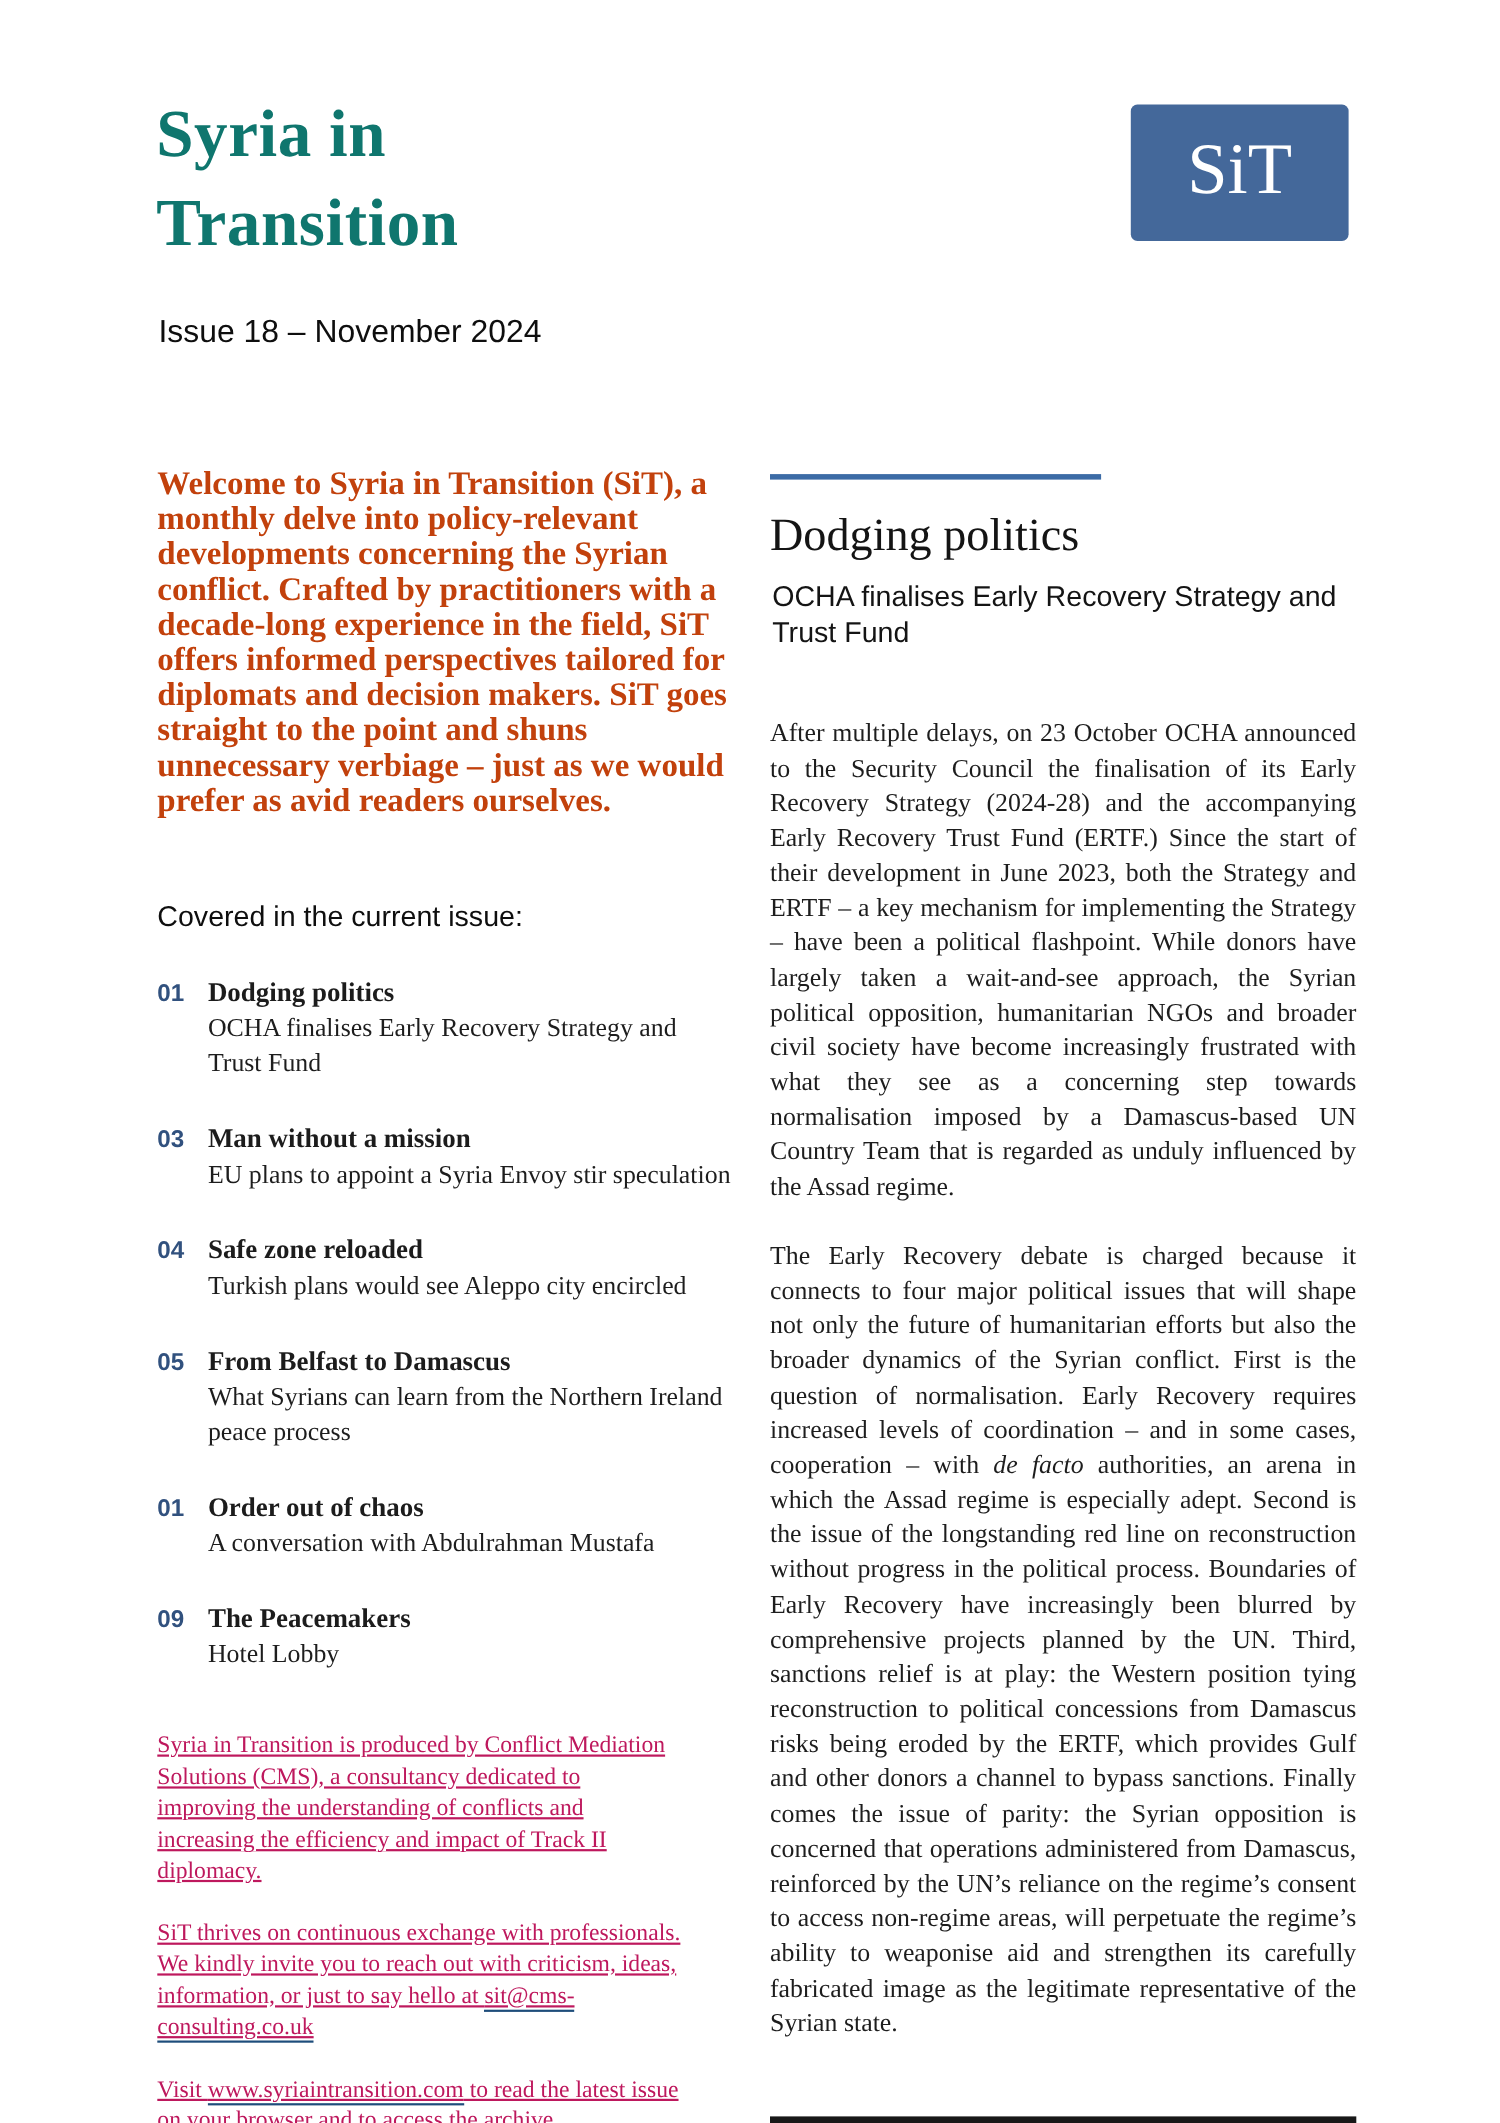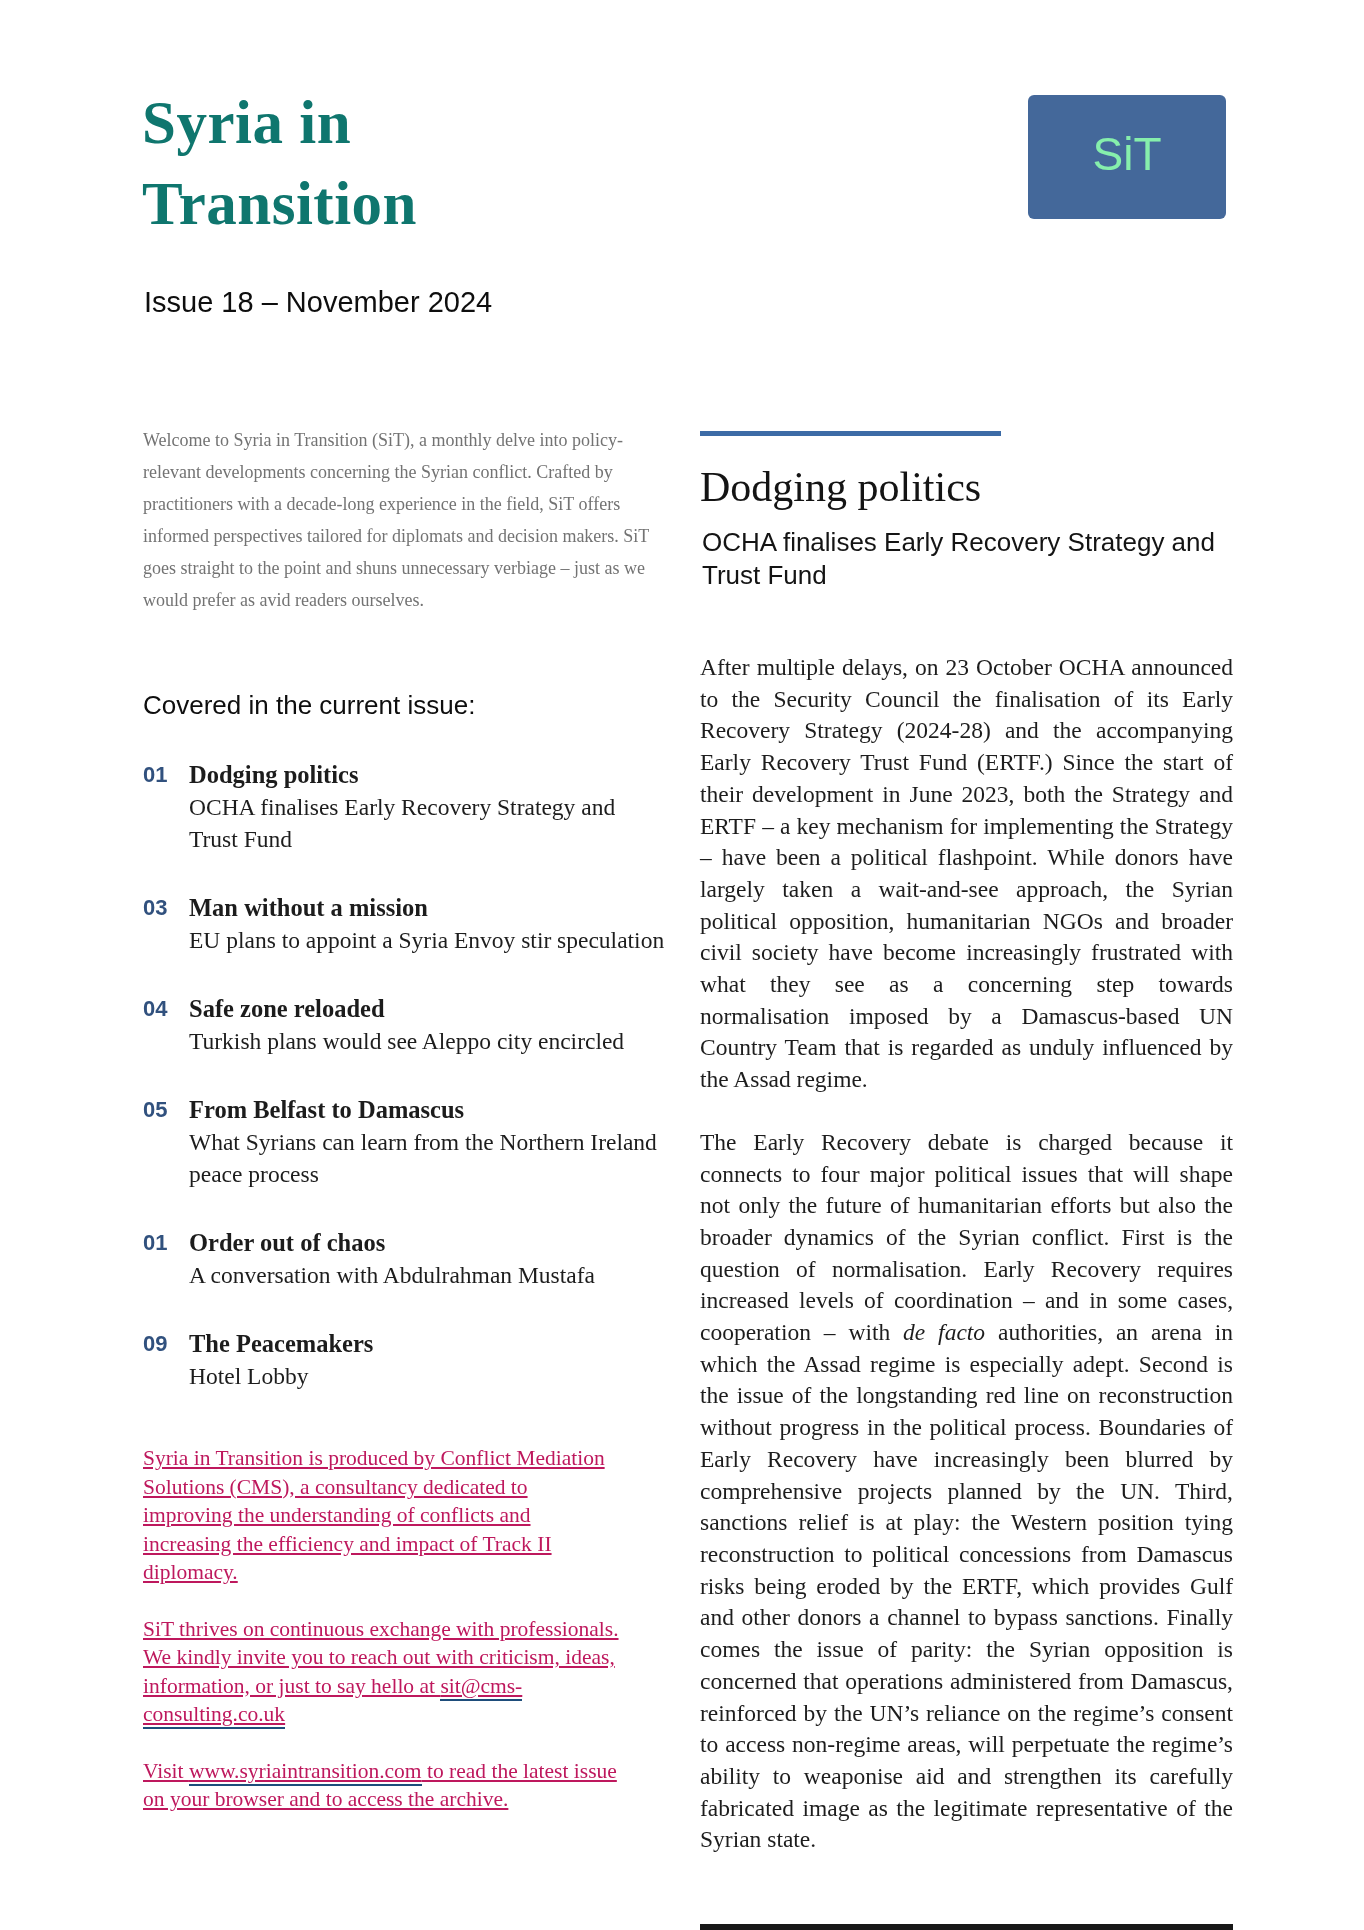--- a/index.html
+++ b/index.html
@@ -13,31 +13,31 @@
     position:absolute; left:142px; top:82px;
     font-family:"Liberation Serif", serif; font-weight:700;
     font-size:61px; line-height:81px; color:#0f766e; letter-spacing:0.5px;
   }
   .logo {
     position:absolute; left:1028px; top:95px; width:198px; height:124px;
     background:#44689a; border-radius:6px;
     display:flex; align-items:center; justify-content:center;
   }
   .logo-text {
-    color:#86efac; font-family:Liberation Sans, sans-serif;
-    font-size:46px; line-height:1; padding-bottom:6px;
+    color:#ffffff; font-family:Liberation Serif, serif;
+    font-size:66px; line-height:1; padding-bottom:6px;
   }
   .issue-line {
     position:absolute; left:144px; top:286px;
     font-family:"Liberation Sans", sans-serif; font-size:29px; color:#0e0e0e;text-align:center;
   }
 
   
   .left-col { position:absolute; left:143px; top:424px; width:525px; }
-  .intro { font-size:18px; line-height:32px; color:#737373; margin:0; }
+  .intro { font-size:30px; line-height:32px; color:#c2410c; margin:0;font-weight:bold; }
   .toc-heading {
     margin:74px 0 0 0; font-family:"Liberation Sans", sans-serif;
     font-weight:400; font-size:26px; color:#0e0e0e;
   }
   .toc { margin-top:38px; }
   .toc-item { display:flex; margin-bottom:37px; }
   .toc-num {
     flex:0 0 46px; font-family:"Liberation Sans", sans-serif; font-weight:700;
     font-size:22px; color:#31517e; padding-top:3px;
   }

